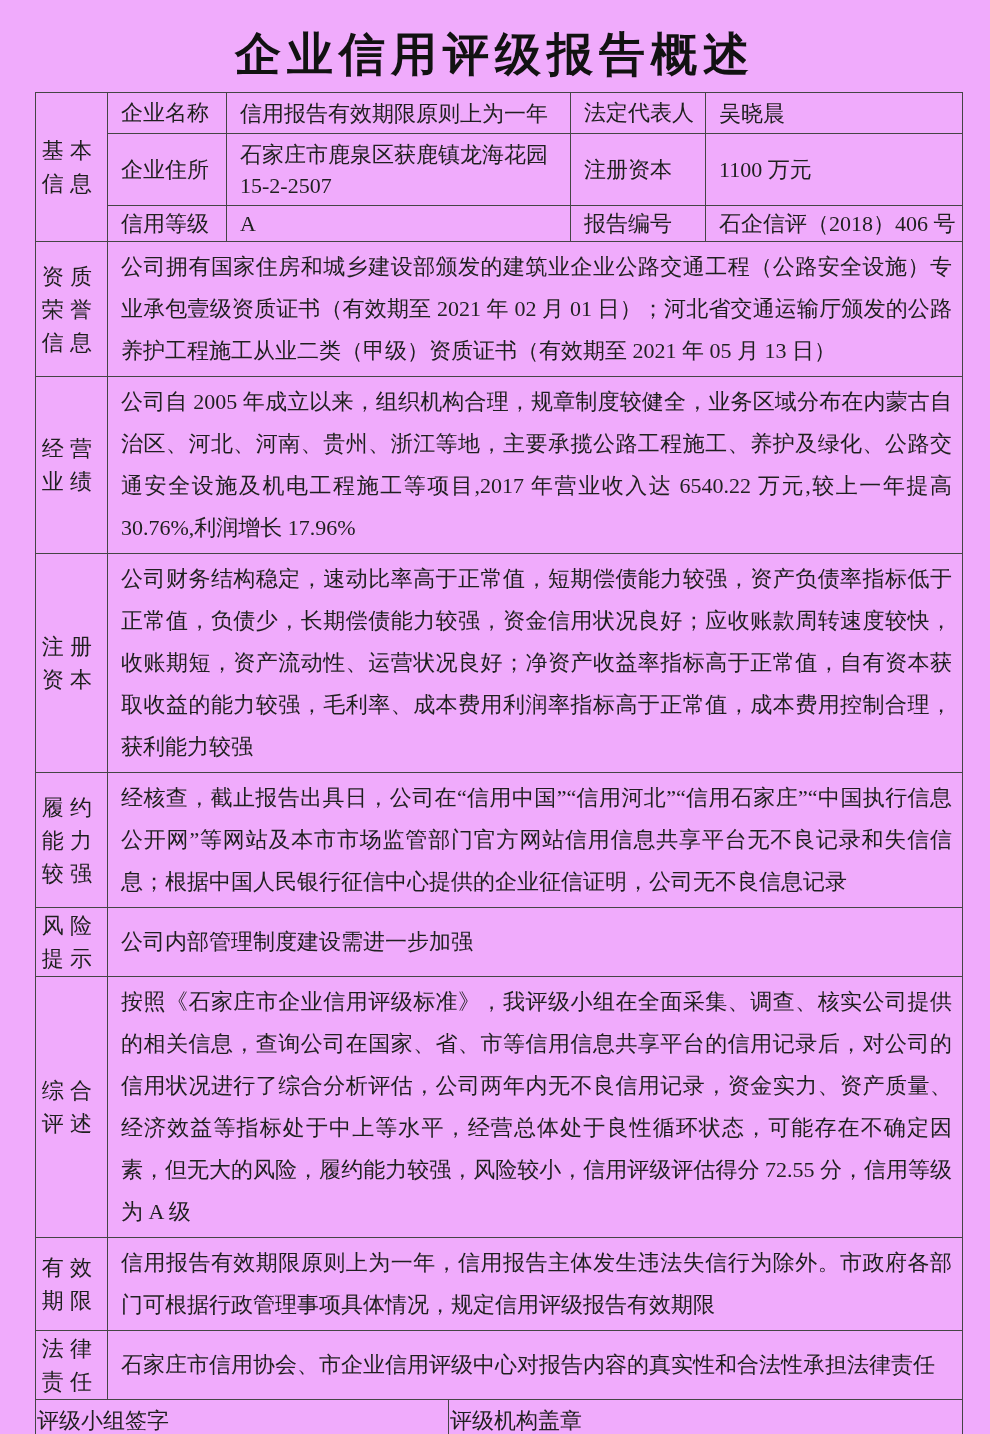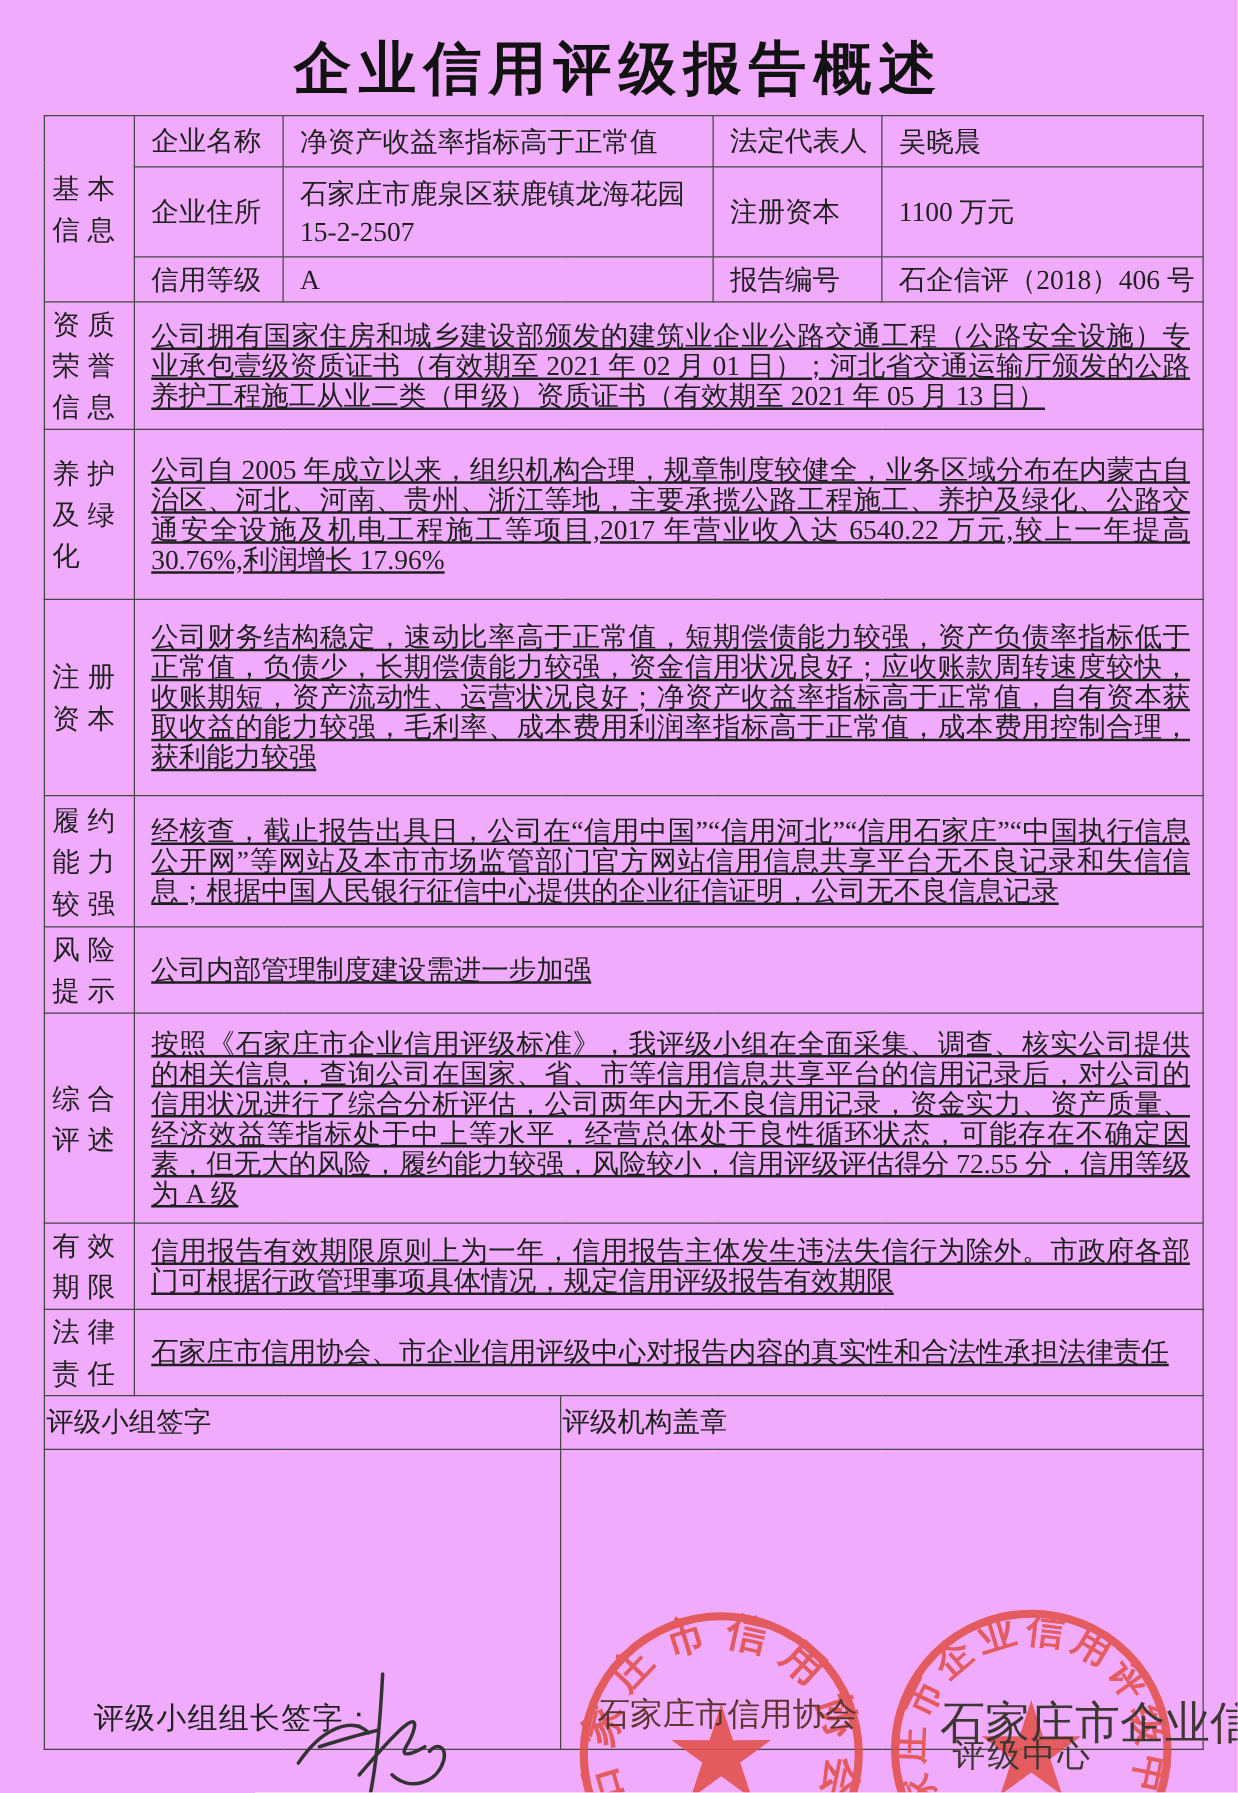--- a/index.html
+++ b/index.html
@@ -26,21 +26,21 @@
   tr.s0{height:97px} tr.s1{height:136px} tr.s2{height:157px}
   tr.s3{height:105px} tr.s4{height:58px} tr.s5{height:168px}
   tr.s6{height:68px} tr.s7{height:66px}
   tr.fh{height:43px} tr.fb{height:240px}
 
   td.lbl{text-align:center;font-size:23px;margin-left:22px;}
   .vl{display:inline-block;width:2.7em;letter-spacing:0.28em;line-height:1.5;
       text-align:left;word-break:break-all;}
   td.key{padding-left:13px;}
   td.val{padding-left:13px;padding-right:6px;line-height:31px;}
-  td.txt{padding:4px 10px 4px 13px;text-align:justify;line-height:24px;text-decoration:underline;}
+  td.txt{padding:4px 10px 4px 13px;text-align:justify;line-height:42px;}
   td.fhc{text-align:left;font-size:23px;}
   .cellfill{position:relative;width:100%;height:100%;}
 
   
   .leader-label{position:absolute;left:10px;top:78px;font-size:24px;letter-spacing:1px;margin-left:28px;}
   .sig{position:absolute;left:192px;top:48px;width:158px;height:150px;}
   .sig path{stroke:#333333;stroke-width:3;fill:none;stroke-linecap:round;}
 
   
   .seal{position:absolute;opacity:0.88;}
@@ -68,21 +68,21 @@
         <col style="width:222px">
       <col style="width:122px">
         <col style="width:135px">
         <col style="width:257px">
     </colgroup>
 
     <tbody>
         <tr class="r1">
       <td class="lbl" rowspan="3"><span class="vl">基本信息</span></td>
       <td class="key">企业名称</td>
-      <td class="val" colspan="2">净资产收益率指标高于正常值</td>
+      <td class="val" colspan="2">信用报告有效期限原则上为一年</td>
       <td class="key">法定代表人</td>
       <td class="val">吴晓晨</td>
     </tr>
     <tr class="r2">
       <td class="key">企业住所</td>
       <td class="val" colspan="2">石家庄市鹿泉区获鹿镇龙海花园 15-2-2507</td>
       <td class="key">注册资本</td>
       <td class="val">1100 万元</td>
     </tr>
     <tr class="r3">
@@ -91,21 +91,21 @@
       <td class="key">报告编号</td>
       <td class="val">石企信评（2018）406 号</td>
     </tr>
 
     <tr class="s0">
       <td class="lbl"><span class="vl">资质荣誉信息</span></td>
       <td class="txt" colspan="5">公司拥有国家住房和城乡建设部颁发的建筑业企业公路交通工程（公路安全设施）专业承包壹级资质证书（有效期至 2021 年 02 月 01 日）；河北省交通运输厅颁发的公路养护工程施工从业二类（甲级）资质证书（有效期至 2021 年 05 月 13 日）</td>
     </tr>
 
     <tr class="s1">
-      <td class="lbl"><span class="vl">养护及绿化</span></td>
+      <td class="lbl"><span class="vl">经营业绩</span></td>
       <td class="txt" colspan="5">公司自 2005 年成立以来，组织机构合理，规章制度较健全，业务区域分布在内蒙古自治区、河北、河南、贵州、浙江等地，主要承揽公路工程施工、养护及绿化、公路交通安全设施及机电工程施工等项目,2017 年营业收入达 6540.22 万元,较上一年提高 30.76%,利润增长 17.96%</td>
     </tr>
 
     <tr class="s2">
       <td class="lbl"><span class="vl">注册资本</span></td>
       <td class="txt" colspan="5">公司财务结构稳定，速动比率高于正常值，短期偿债能力较强，资产负债率指标低于正常值，负债少，长期偿债能力较强，资金信用状况良好；应收账款周转速度较快，收账期短，资产流动性、运营状况良好；净资产收益率指标高于正常值，自有资本获取收益的能力较强，毛利率、成本费用利润率指标高于正常值，成本费用控制合理，获利能力较强</td>
     </tr>
 
     <tr class="s3">
       <td class="lbl"><span class="vl">履约能力较强</span></td>

